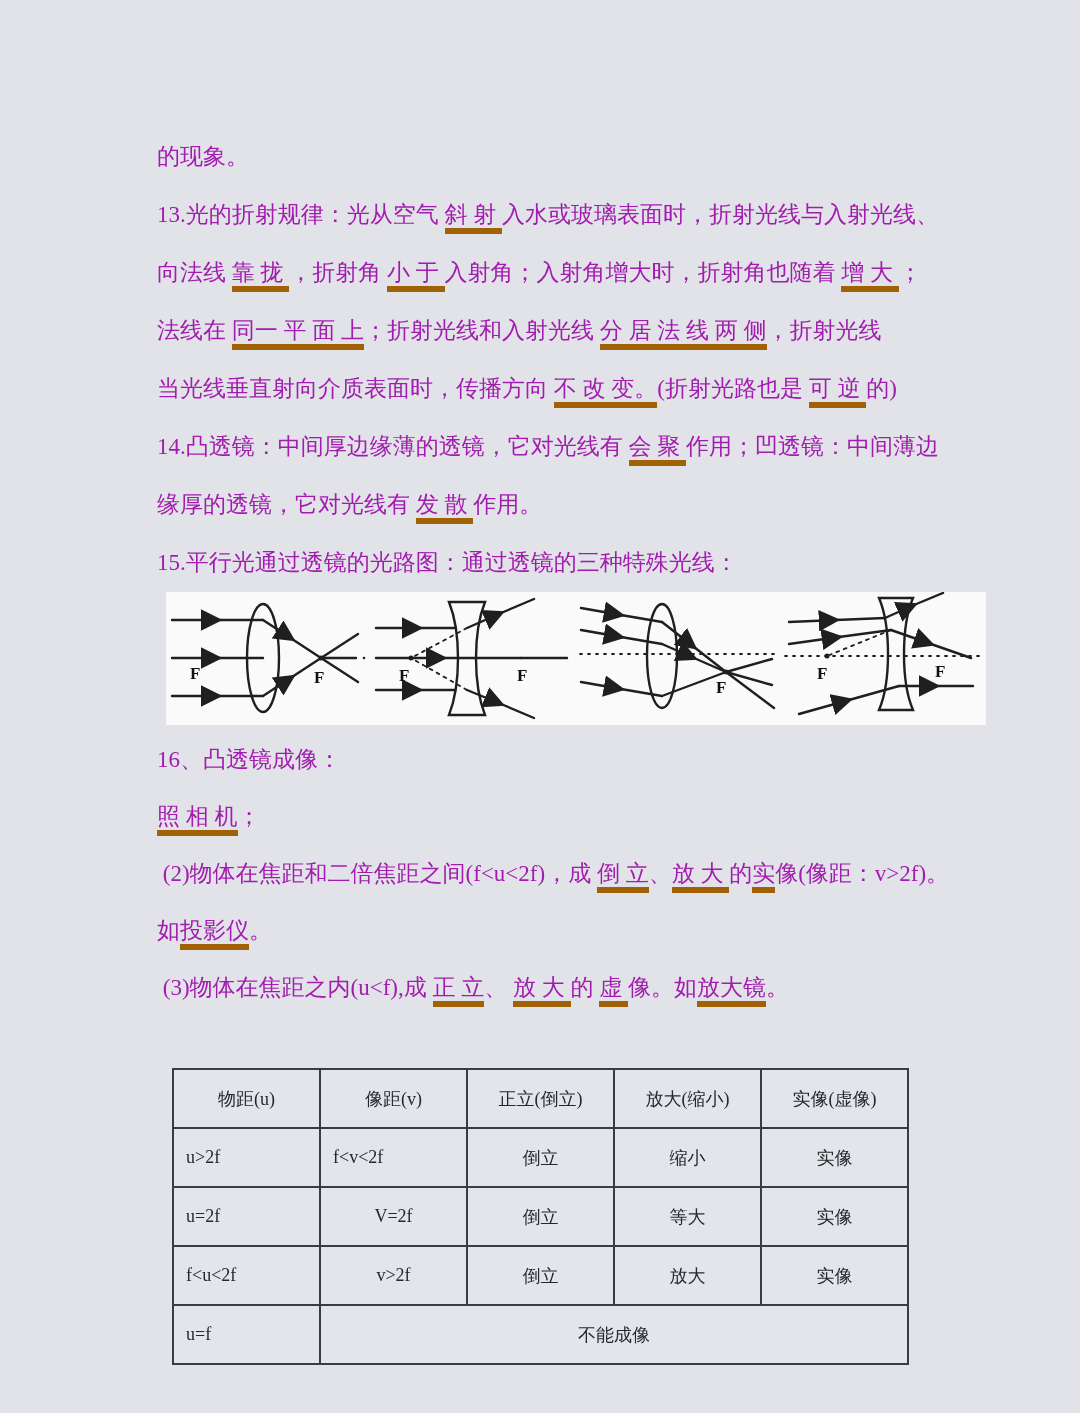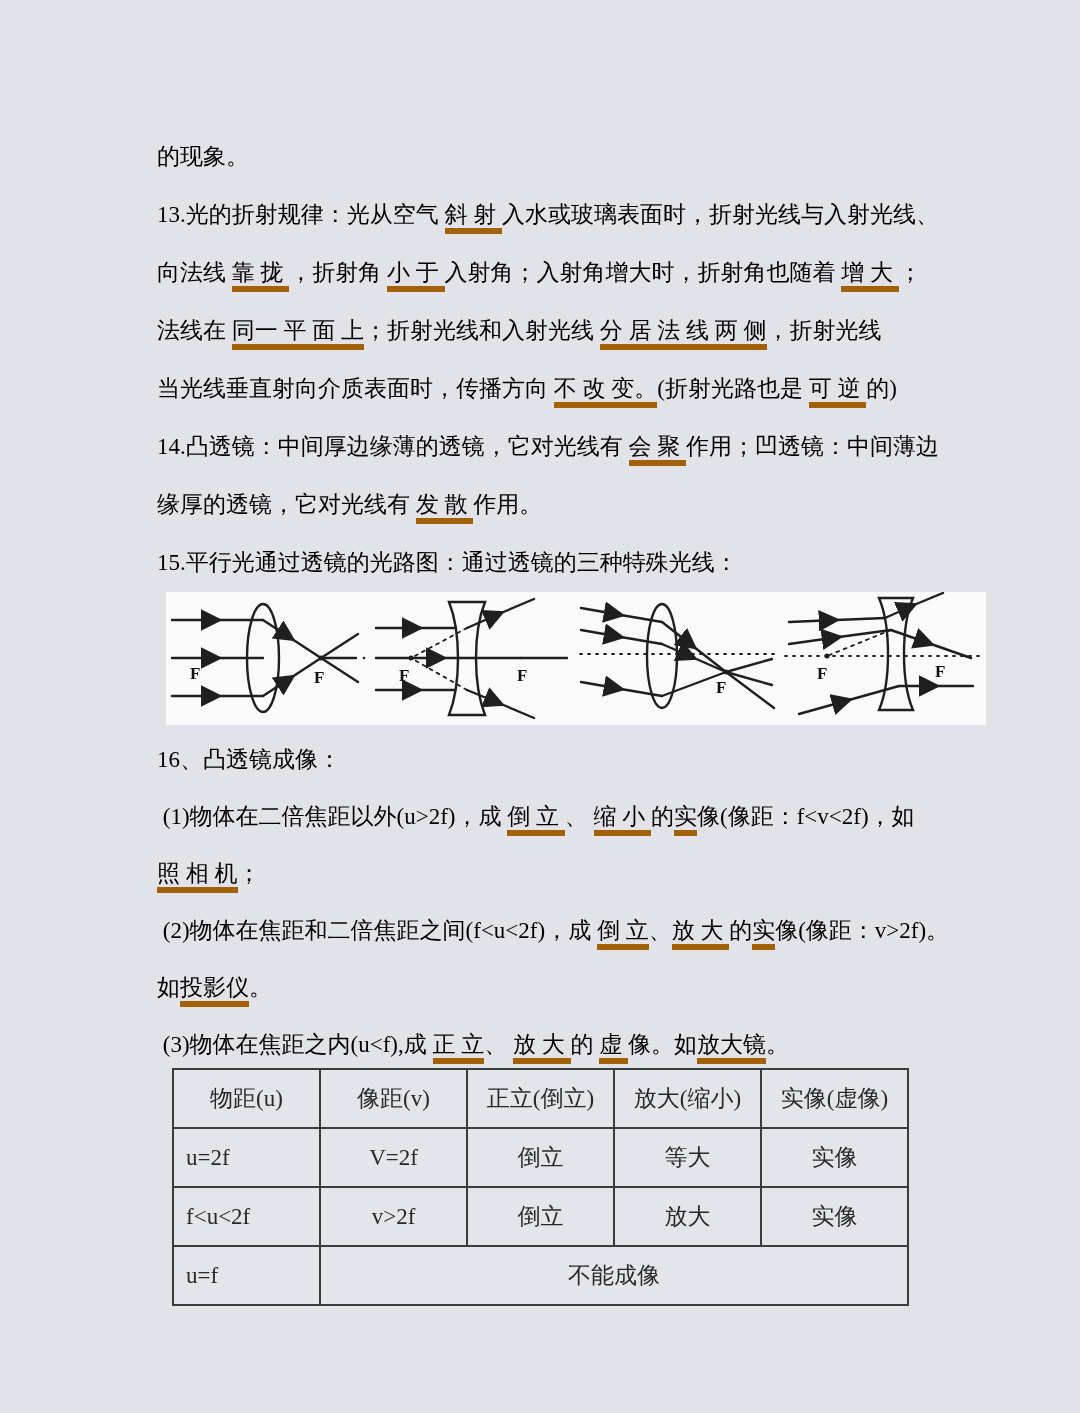--- a/index.html
+++ b/index.html
@@ -11,21 +11,21 @@
     font-family:"Liberation Serif","DejaVu Serif",serif;
     color:#2b2d31;
     overflow:hidden;
   }
   .text-block { position:absolute; left:157px; width:790px; }
   #text-top { top:128px; }
   #text-bottom { top:731px; }
   .doc-line {
     height:58px; line-height:58px;
     font-size:23px; white-space:pre;
-    color:#000000;
+    color:#a21caf;
   }
   #text-bottom .doc-line { height:57px; line-height:57px; }
   .blank-underline { border-bottom:6px solid #a16207; padding-bottom:1px; }
   .lens-strip {
     position:absolute; left:166px; top:592px;
     width:820px; height:133px;
     background:#fafafa;
     display:flex; align-items:stretch;
   }
   .lens-strip svg { width:25%; height:133px; }
@@ -35,21 +35,21 @@
   .lens-strip .dashedln { stroke-width:1.8; }
   .lens-strip text {
     font-family:"Liberation Serif","DejaVu Serif",serif;
     font-size:17px; font-weight:bold; fill:#111; stroke:none;
   }
   .lens-strip circle { fill:#1f1f1f; stroke:none; }
   .lens-strip marker path { fill:#1f1f1f; stroke:none; }
   #imaging-table {
     position:absolute; left:172px; top:1068px;
     width:737px; border-collapse:collapse;
-    font-size:23px; color:#26282c;
+    font-size:18px; color:#26282c;
     table-layout:fixed;
   }
   #imaging-table th, #imaging-table td {
     border:2px solid #3a3c40;
     height:59px; padding:0 12px;
     font-weight:normal;
     background:#e4e5ea;
   }
   .cell-center { text-align:center; }
   .cell-left { text-align:left; }
@@ -148,39 +148,45 @@
     <polyline points="18,122 68,108 118,94" marker-mid="url(#ar4)"></polyline>
     <polyline points="118,94 155,94 192,94" marker-mid="url(#ar4)"></polyline>
     <circle cx="46" cy="64" r="2.5"></circle>
     <text x="36" y="87">F</text>
     <text x="154" y="85">F</text>
   </svg>
 </div>
 
 <div class="text-block" id="text-bottom">
     <div class="doc-line"><span>16、凸透镜成像：</span></div>
-    <div class="doc-line"><span> (1)物体在二倍焦距以外(u&gt;2f)，成 </span><span class="blank-underline">倒 立 </span><span>、 </span><span class="blank-underline">缩 小 </span><span>的</span><span class="blank-underline">实</span><span>像(像距：f&lt;v&lt;2f)，如</span></div>
     <div class="doc-line"><span class="blank-underline">照 相 机</span><span>；</span></div>
     <div class="doc-line"><span> (2)物体在焦距和二倍焦距之间(f&lt;u&lt;2f)，成 </span><span class="blank-underline">倒 立</span><span>、</span><span class="blank-underline">放 大 </span><span>的</span><span class="blank-underline">实</span><span>像(像距：v&gt;2f)。</span></div>
     <div class="doc-line"><span>如</span><span class="blank-underline">投影仪</span><span>。</span></div>
     <div class="doc-line"><span> (3)物体在焦距之内(u&lt;f),成 </span><span class="blank-underline">正 立</span><span>、 </span><span class="blank-underline">放 大 </span><span>的 </span><span class="blank-underline">虚 </span><span>像。如</span><span class="blank-underline">放大镜</span><span>。</span></div>
   </div>
 
 <table id="imaging-table">
   <thead>
       <tr>
         <th class="cell-center">物距(u)</th>
         <th class="cell-center">像距(v)</th>
         <th class="cell-center">正立(倒立)</th>
         <th class="cell-center">放大(缩小)</th>
         <th class="cell-center">实像(虚像)</th>
       </tr>
     </thead>
   <tbody>
       <tr>
+        <td class="cell-left">u&gt;2f</td>
+        <td class="cell-left">f&lt;v&lt;2f</td>
+        <td class="cell-center">倒立</td>
+        <td class="cell-center">缩小</td>
+        <td class="cell-center">实像</td>
+      </tr>
+      <tr>
         <td class="cell-left">u=2f</td>
         <td class="cell-center">V=2f</td>
         <td class="cell-center">倒立</td>
         <td class="cell-center">等大</td>
         <td class="cell-center">实像</td>
       </tr>
       <tr>
         <td class="cell-left">f&lt;u&lt;2f</td>
         <td class="cell-center">v&gt;2f</td>
         <td class="cell-center">倒立</td>

